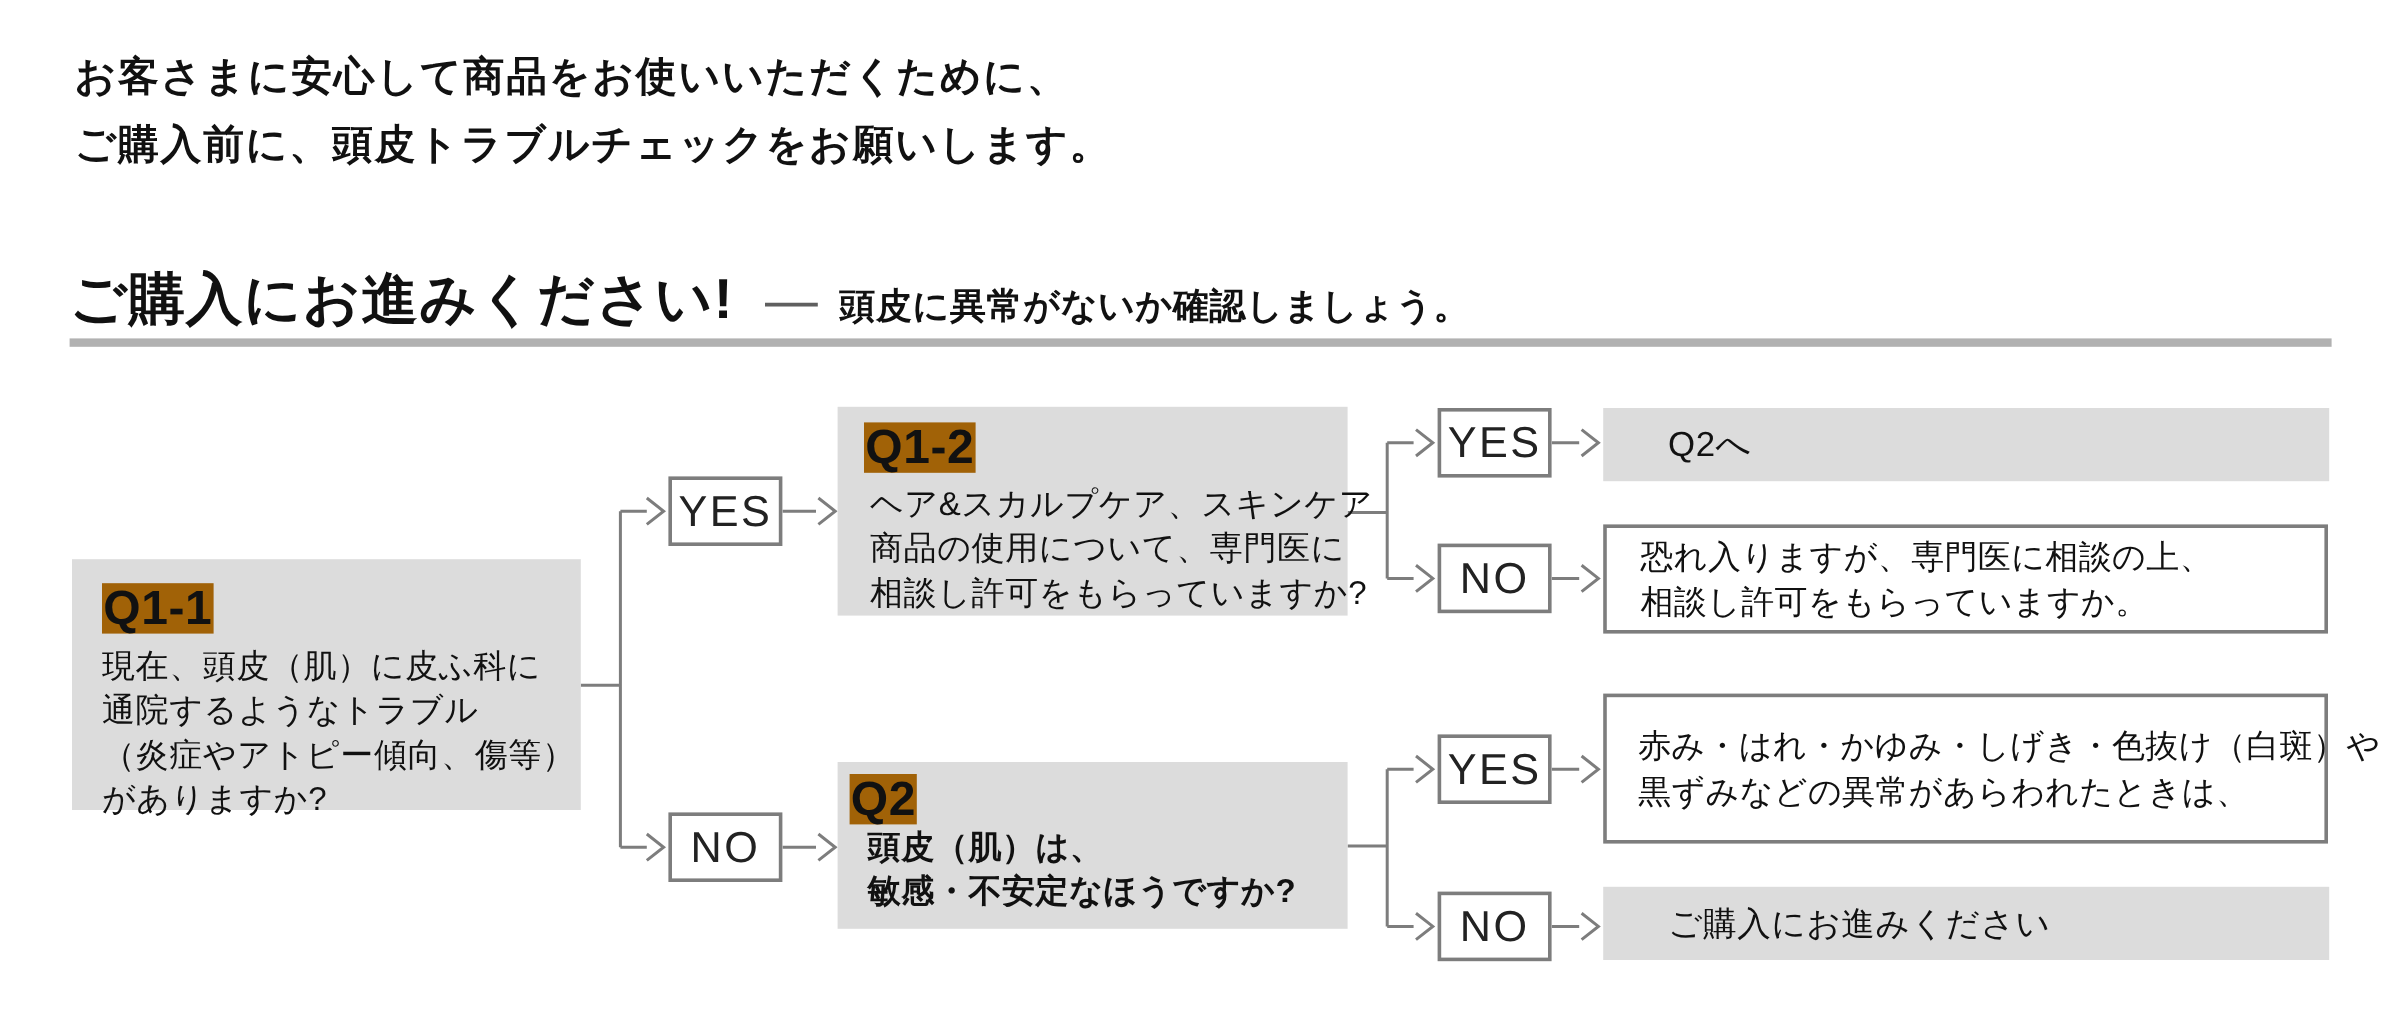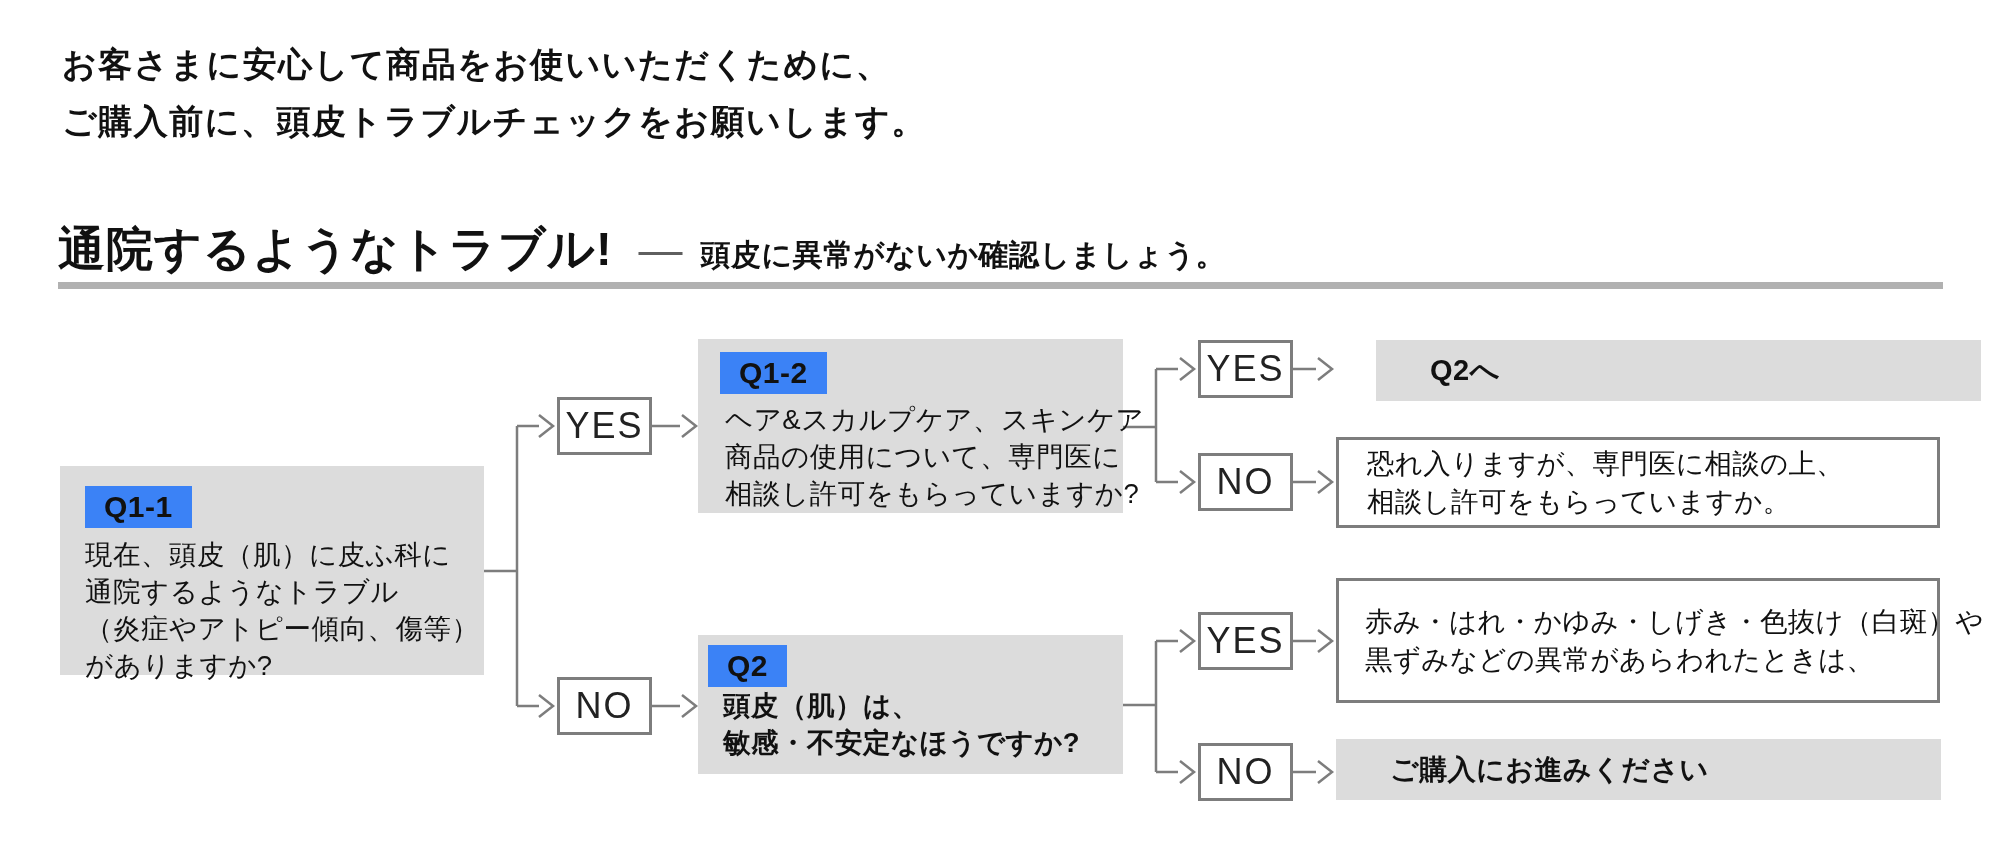--- a/index.html
+++ b/index.html
@@ -20,22 +20,22 @@
   .heading-dash  { font-size:44px; font-weight:normal; color:#5f5f5f; margin:0 18px 0 26px; }
   .heading-sub   { font-size:30px; font-weight:bold; letter-spacing:0.5px; }
   .divider { position:absolute; left:58px; top:282px; width:1885px; height:7px; background:#b1b1b1; }
 
   
   svg.connectors { position:absolute; left:0; top:0; }
 
   
   .gray-box { position:absolute; background:#dcdcdc; box-sizing:border-box; }
   .chip {
-    display:inline-block; background:#3b82f6; font-weight:bold;
-    font-size:30px; line-height:36px; padding:3px 19px; letter-spacing:0.5px;
+    display:inline-block; background:#a16207; font-weight:bold;
+    font-size:40px; line-height:36px; padding:3px 1px; letter-spacing:0.5px;
   }
   .q-body { font-size:27.5px; line-height:37px; letter-spacing:0.5px; }
 
   #q1-1 { left:60px;  top:466px; width:424px; height:209px; padding:20px 0 0 25px; }
   #q1-1 .q-body { margin-top:8px; }
   #q1-2 { left:698px; top:339px; width:425px; height:174px; padding:13px 0 0 22px; }
   #q1-2 .q-body { margin-top:7px; margin-left:5px; }
   #q2   { left:698px; top:635px; width:425px; height:139px; padding:10px 0 0 10px; }
   #q2 .q-body { margin-top:0; margin-left:15px;font-weight:bold; }
 
@@ -49,44 +49,44 @@
   #yes1 { left:557px;  top:397px; }
   #no1  { left:557px;  top:677px; }
   #yes2 { left:1198px; top:340px; }
   #no2  { left:1198px; top:453px; }
   #yes3 { left:1198px; top:612px; }
   #no3  { left:1198px; top:743px; }
 
   
   .result-gray {
     position:absolute; background:#dcdcdc; box-sizing:border-box;
-    display:flex; align-items:center;font-weight:bold;
+    display:flex; align-items:center;
   }
-  #r1 { left:1336px; top:340px; width:605px; height:61px; padding-left:54px; font-size:29px; font-weight:bold; letter-spacing:0.5px;margin-left:40px; }
+  #r1 { left:1336px; top:340px; width:605px; height:61px; padding-left:54px; font-size:29px; font-weight:normal; letter-spacing:0.5px; }
   #r4 { left:1336px; top:739px; width:605px; height:61px; padding-left:54px; font-size:28px; letter-spacing:0.5px; }
   .result-white {
     position:absolute; background:#ffffff; border:3px solid #7d7d7d; box-sizing:border-box;
     display:flex; flex-direction:column; justify-content:center; padding-left:28px;
     font-size:27.5px; line-height:38px; letter-spacing:0.3px;
   }
   #r2 { left:1336px; top:437px; width:604px; height:91px;  }
   #r3 { left:1336px; top:578px; width:604px; height:125px;padding-left:26px; }
 </style>
 </head>
 <body>
 
 <div class="canvas">
 
   <div class="intro">
     <div class="line">お客さまに安心して商品をお使いいただくために、</div>
     <div class="line">ご購入前に、頭皮トラブルチェックをお願いします。</div>
   </div>
 
   <div class="heading">
-    <span class="heading-title line">通院するようなトラブル!</span>
+    <span class="heading-title line">ご購入にお進みください!</span>
     <span class="heading-dash line">—</span>
     <span class="heading-sub line">頭皮に異常がないか確認しましょう。</span>
   </div>
   <div class="divider"></div>
 
   <svg class="connectors" width="2000" height="850" viewBox="0 0 2000 850">
     <g stroke="#7d7d7d" stroke-width="2.5" fill="none">
 
       <path d="M484,571 L517,571 M517,426 L517,706"></path>
       <path d="M517,426 L539,426 M539,415 L553,426 L539,437"></path>

